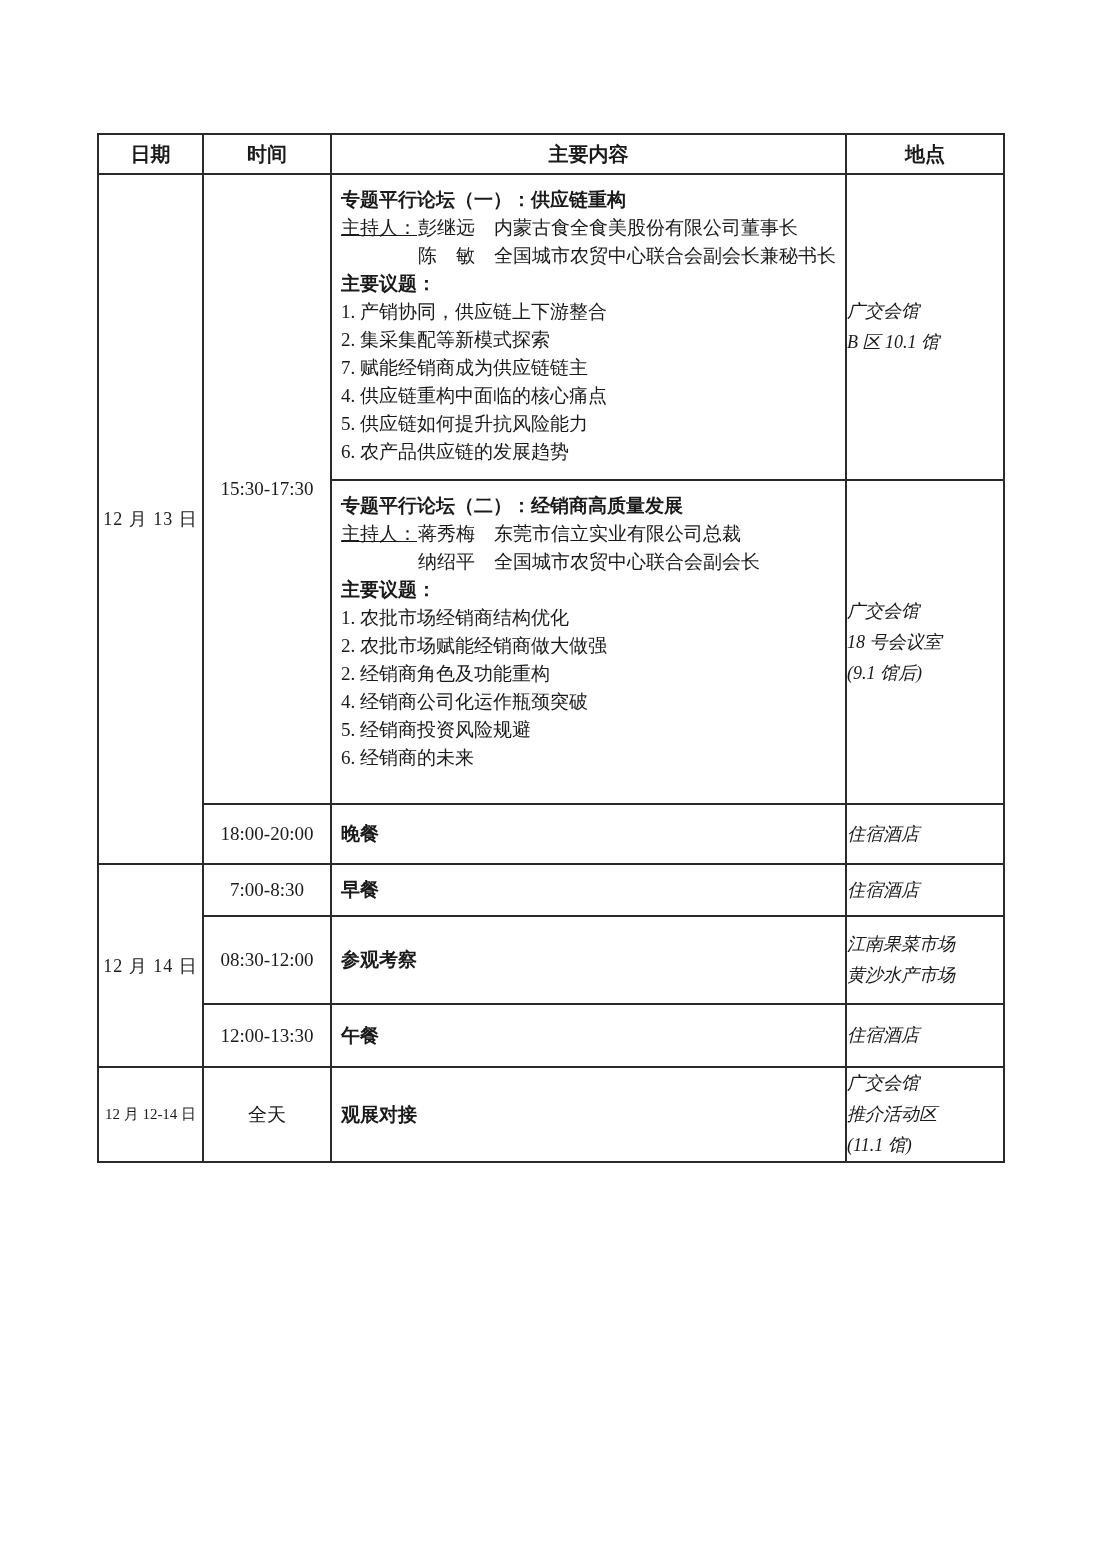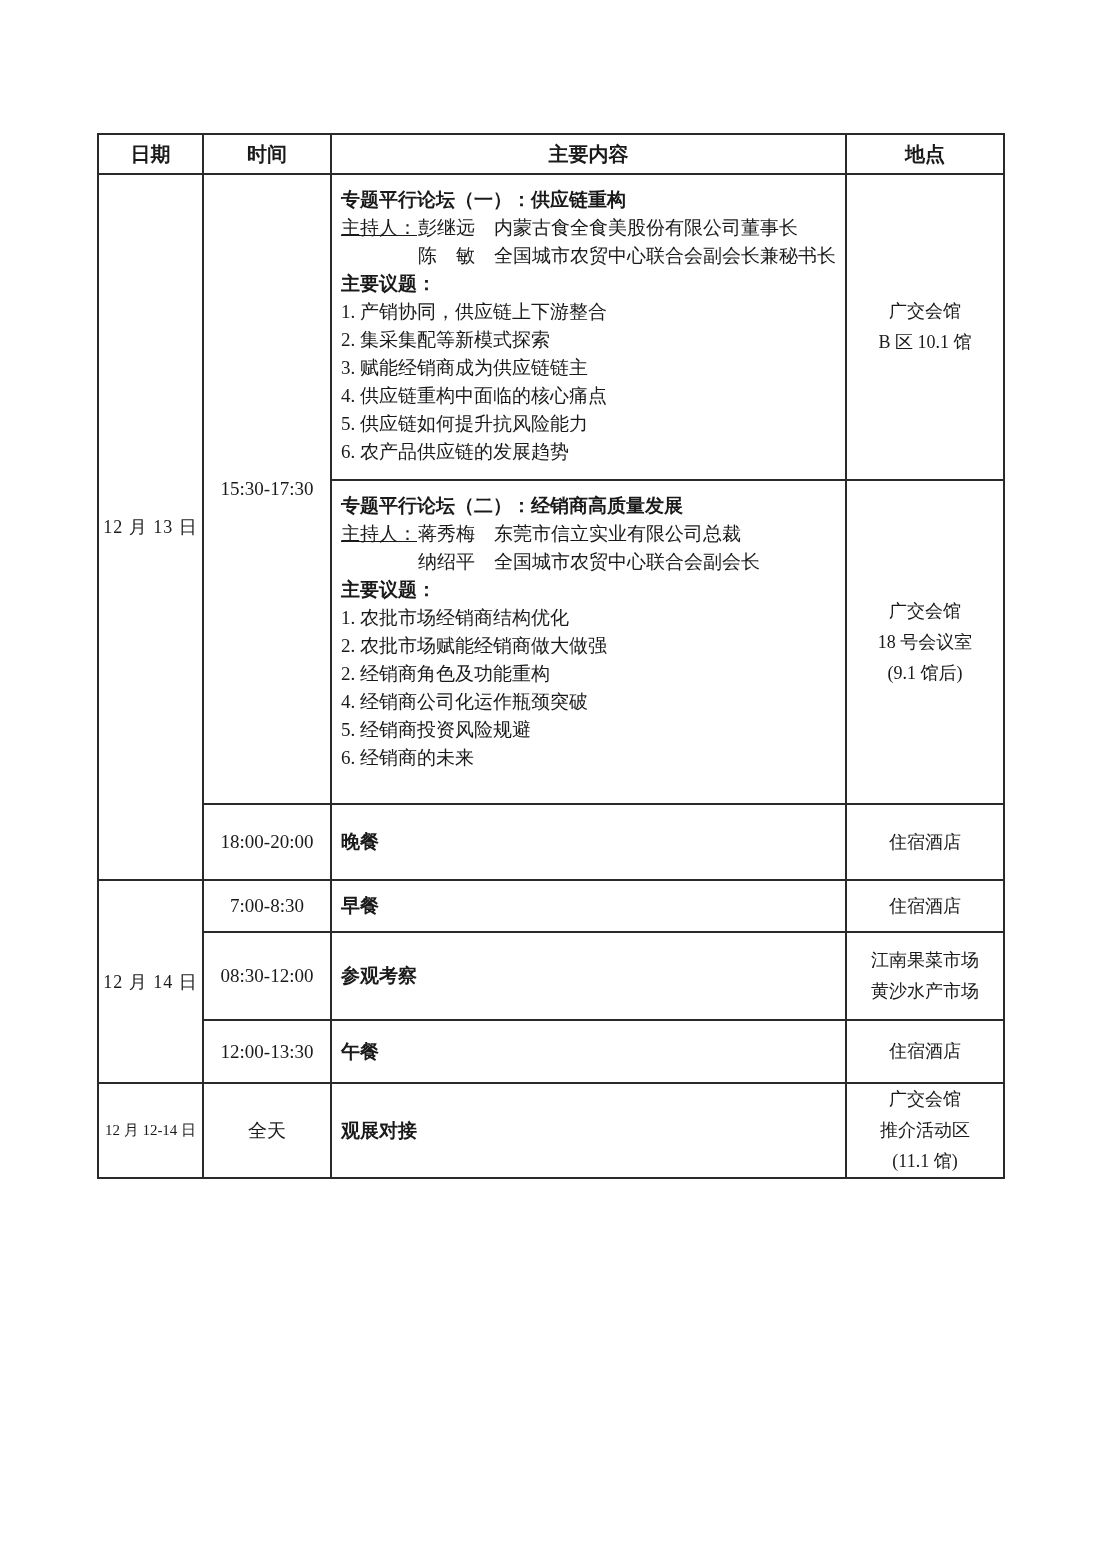--- a/index.html
+++ b/index.html
@@ -28,43 +28,43 @@
   .c-date {
     text-align: center; vertical-align: middle;
     font-size: 18px; letter-spacing: 1px; margin-top: 15px;
   }
   .c-date.small { font-size: 15px; letter-spacing: 0; }
   .c-time {
     text-align: center; vertical-align: middle;
     font-size: 19px;
   }
   .c-loc {
-    text-align: center; vertical-align: middle;
-    font-size: 18px; line-height: 31px;
+    vertical-align: middle;
+    font-size: 18px; line-height: 31px; font-style: italic;
   }
 
   .forum-cell {
     vertical-align: top;
     padding: 11px 8px 0 9px;
     font-size: 19px; line-height: 28px;
   }
   .forum-cell .bold-line { font-weight: bold; }
   .forum-cell .indent { padding-left: 77px; }
   .host-label { margin-right: 1px; text-decoration: underline; }
 
   .meal-cell {
     vertical-align: middle;
     padding-left: 9px;
     font-size: 19px; font-weight: bold;
   }
 
   
   tr.r-forum1 td { height: 306px; }
   tr.r-forum2 td { height: 324px; }
-  tr.r-dinner td { height: 76px; }
+  tr.r-dinner td { height: 60px; }
   tr.r-breakfast td { height: 52px; }
   tr.r-tour td { height: 88px; }
   tr.r-lunch td { height: 63px; margin-left: 10px; }
   tr.r-allday td { height: 92px; }
 </style>
 </head>
 <body>
 
 <div class="page">
   <table class="schedule">
@@ -86,21 +86,21 @@
     <tr class="r-forum1">
       <td class="c-date" rowspan="3">12 月 13 日</td>
       <td class="c-time" rowspan="2">15:30-17:30</td>
       <td class="forum-cell">
         <div class="bold-line">专题平行论坛（一）：供应链重构</div>
         <div><span class="host-label">主持人：</span><span>彭继远　内蒙古食全食美股份有限公司董事长</span></div>
         <div class="indent">陈　敏　全国城市农贸中心联合会副会长兼秘书长</div>
         <div class="bold-line">主要议题：</div>
         <div>1. 产销协同，供应链上下游整合</div>
         <div>2. 集采集配等新模式探索</div>
-        <div>3. 赋能经销商成为供应链链主</div>
+        <div>7. 赋能经销商成为供应链链主</div>
         <div>4. 供应链重构中面临的核心痛点</div>
         <div>5. 供应链如何提升抗风险能力</div>
         <div>6. 农产品供应链的发展趋势</div>
       </td>
       <td class="c-loc">
         <div>广交会馆</div>
         <div>B 区 10.1 馆</div>
       </td>
     </tr>
 

